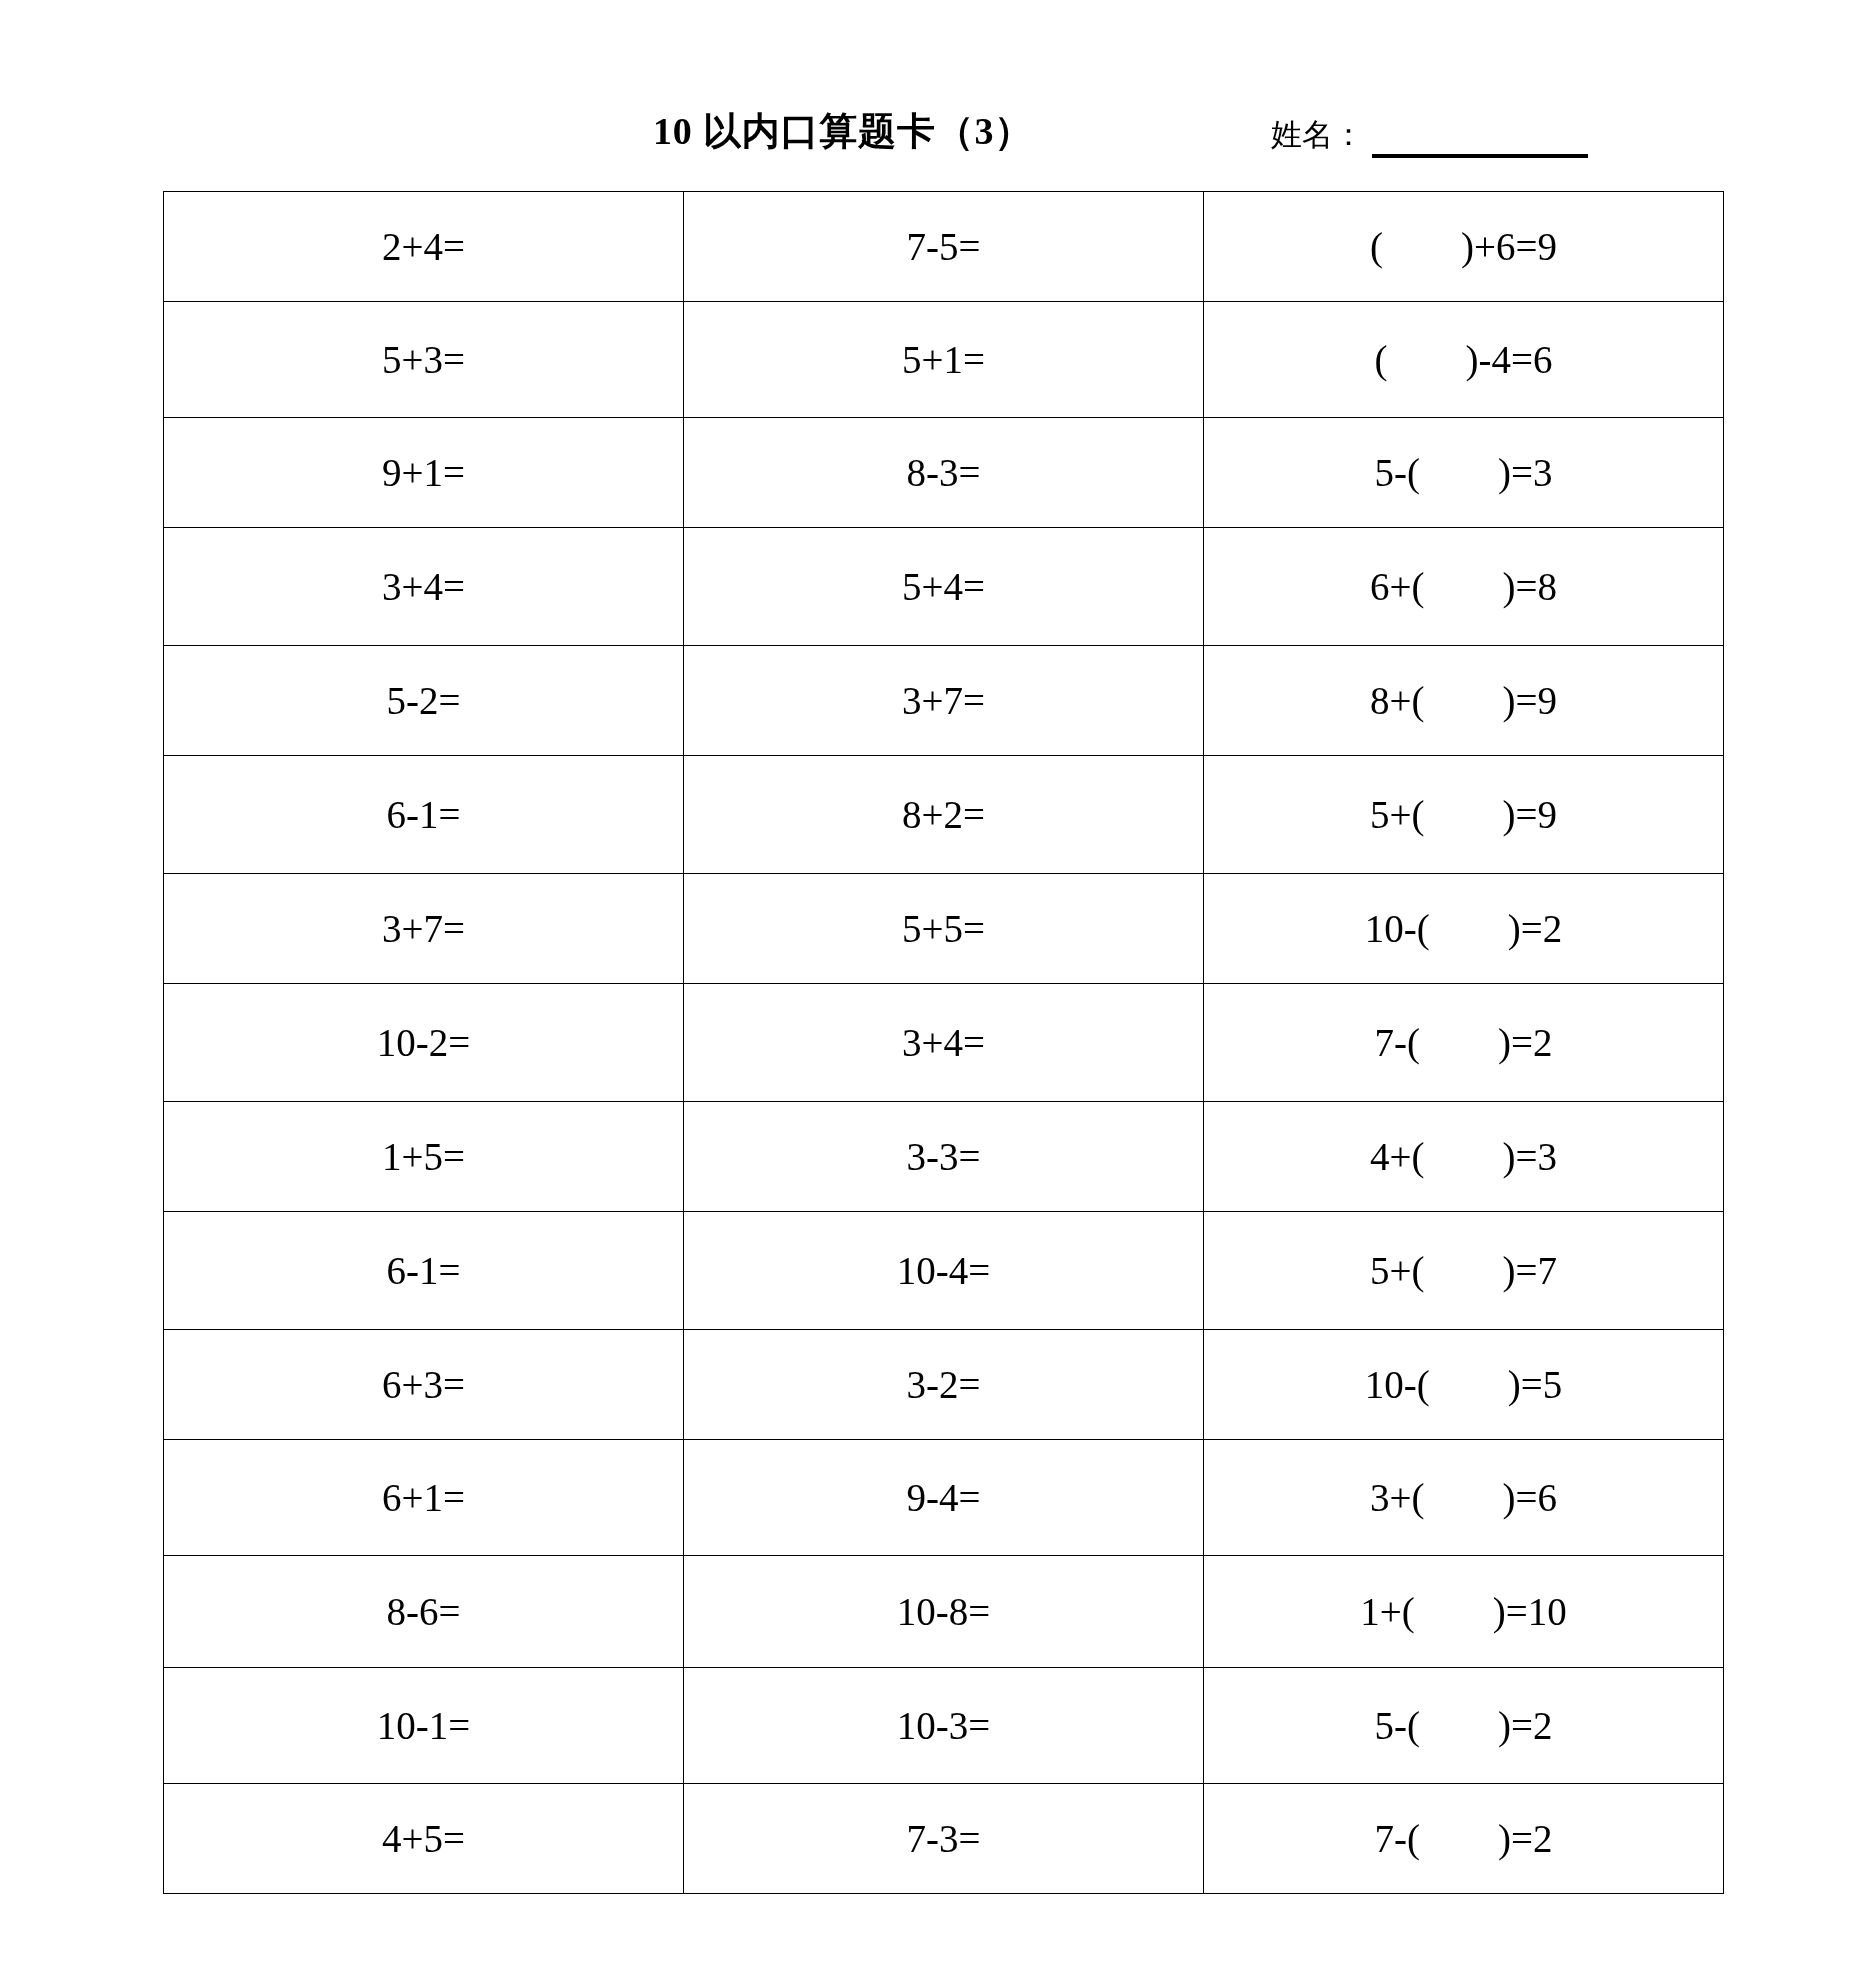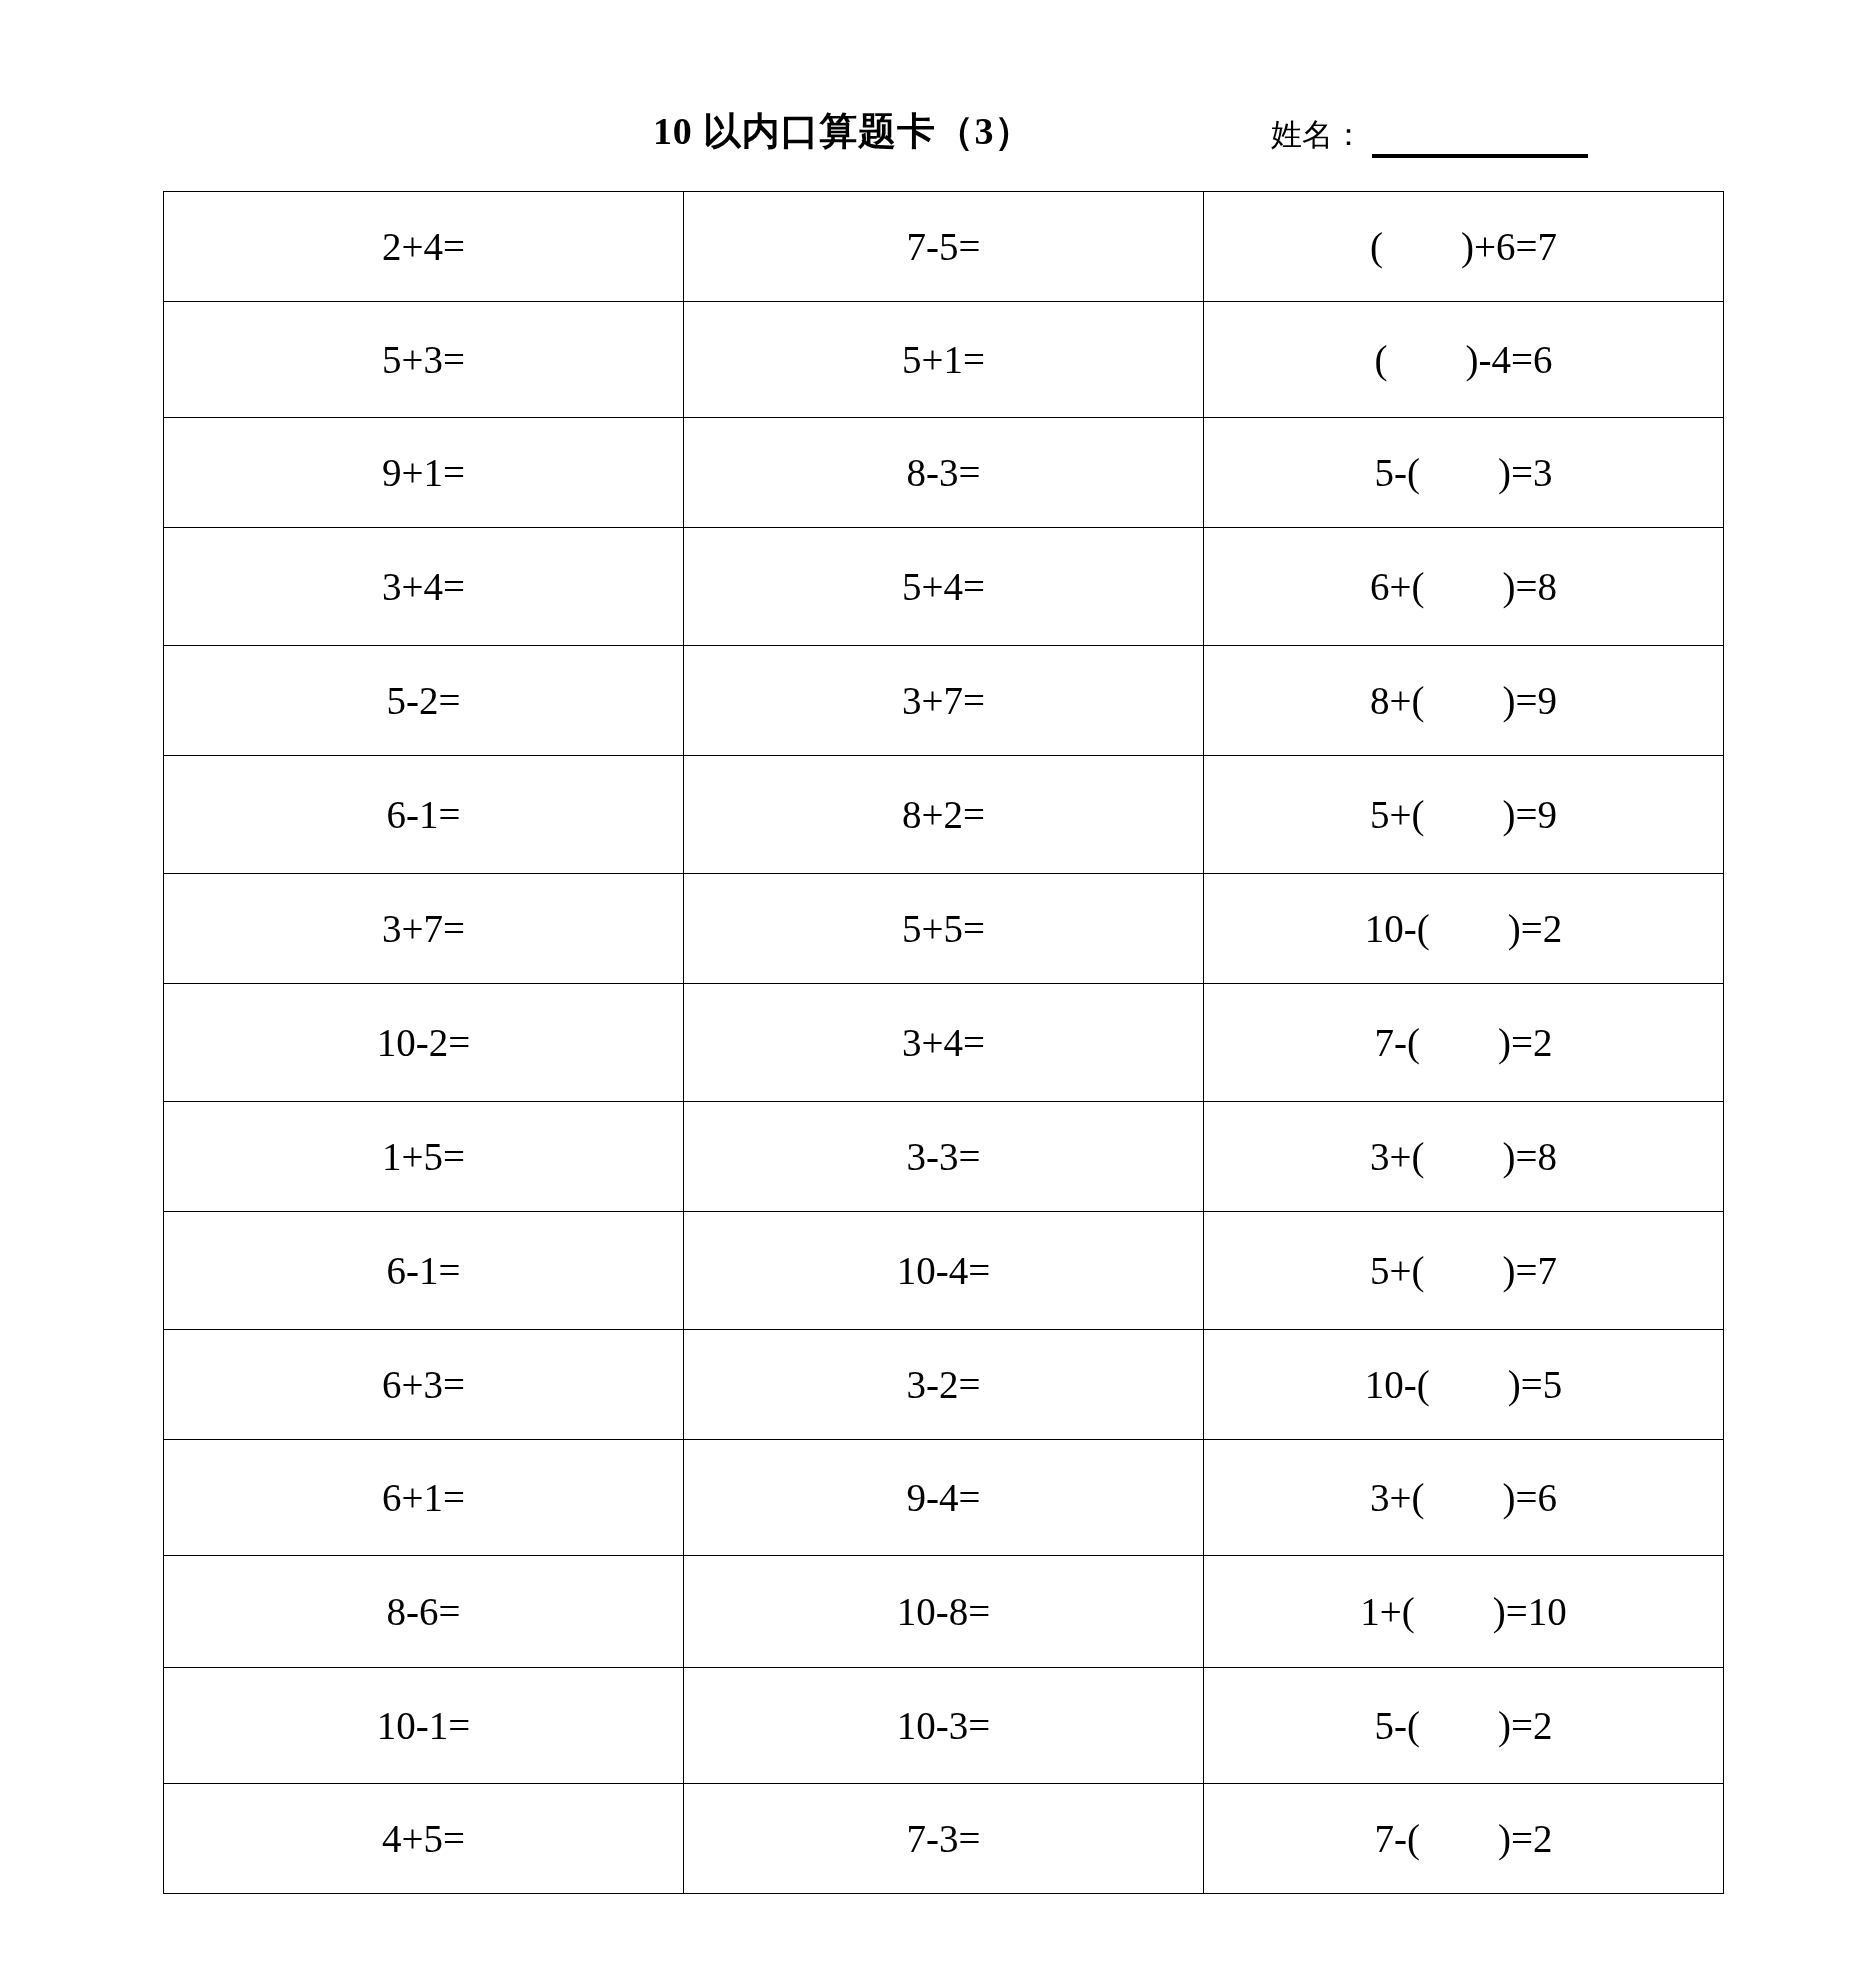--- a/index.html
+++ b/index.html
@@ -23,21 +23,21 @@
 <table class="sheet">
   <colgroup>
       <col>
       <col>
       <col>
     </colgroup>
   <tbody id="tbody">
       <tr style="height: 110px;">
         <td style="white-space: pre;">2+4=</td>
         <td style="white-space: pre;">7-5=</td>
-        <td style="white-space: pre;">(        )+6=7</td>
+        <td style="white-space: pre;">(        )+6=9</td>
       </tr>
       <tr style="height: 116px;">
         <td style="white-space: pre;">5+3=</td>
         <td style="white-space: pre;">5+1=</td>
         <td style="white-space: pre;">(        )-4=6</td>
       </tr>
       <tr style="height: 110px;">
         <td style="white-space: pre;">9+1=</td>
         <td style="white-space: pre;">8-3=</td>
         <td style="white-space: pre;">5-(        )=3</td>
@@ -63,21 +63,21 @@
         <td style="white-space: pre;">10-(        )=2</td>
       </tr>
       <tr style="height: 118px;">
         <td style="white-space: pre;">10-2=</td>
         <td style="white-space: pre;">3+4=</td>
         <td style="white-space: pre;">7-(        )=2</td>
       </tr>
       <tr style="height: 110px;">
         <td style="white-space: pre;">1+5=</td>
         <td style="white-space: pre;">3-3=</td>
-        <td style="white-space: pre;">3+(        )=8</td>
+        <td style="white-space: pre;">4+(        )=3</td>
       </tr>
       <tr style="height: 118px;">
         <td style="white-space: pre;">6-1=</td>
         <td style="white-space: pre;">10-4=</td>
         <td style="white-space: pre;">5+(        )=7</td>
       </tr>
       <tr style="height: 110px;">
         <td style="white-space: pre;">6+3=</td>
         <td style="white-space: pre;">3-2=</td>
         <td style="white-space: pre;">10-(        )=5</td>

